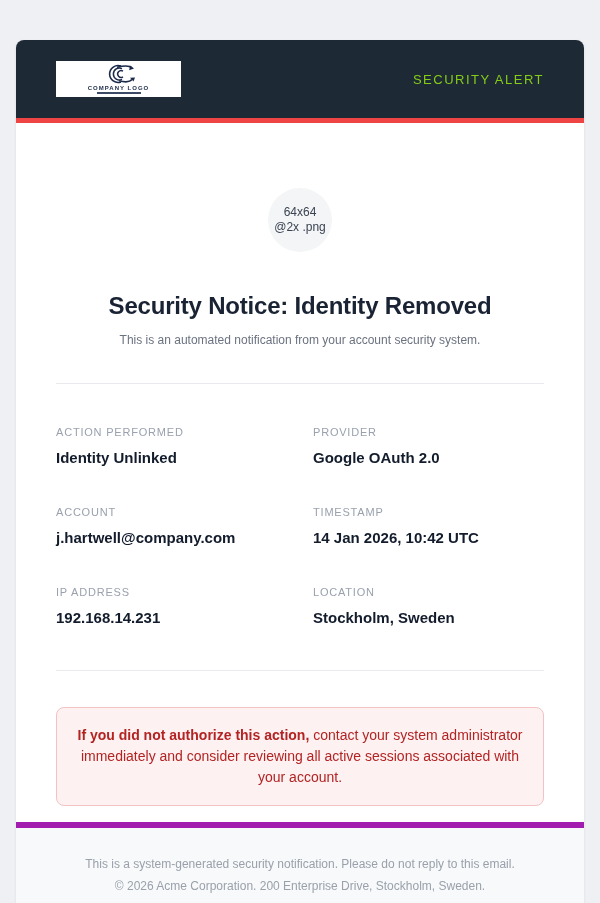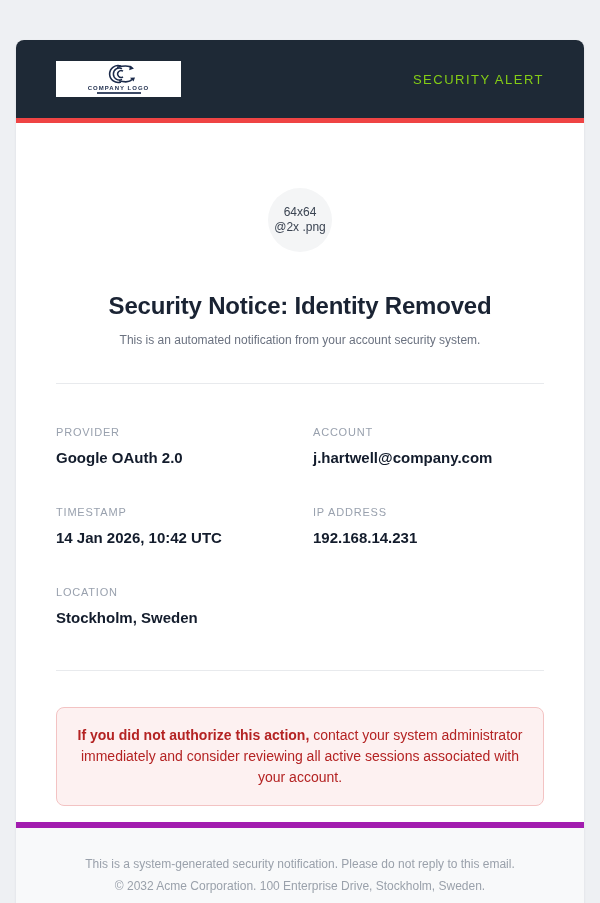--- a/index.html
+++ b/index.html
@@ -175,20 +175,24 @@
       <span>@2x .png</span>
     </div>
 
     <div class="title">Security Notice: Identity Removed</div>
     <div class="subtitle">This is an automated notification from your account security system.</div>
 
     <hr class="divider">
 
     <div class="details-grid">
       <div class="detail-cell">
+        <div class="detail-label">ACTION PERFORMED</div>
+        <div class="detail-value">Identity Unlinked</div>
+      </div>
+      <div class="detail-cell">
         <div class="detail-label">PROVIDER</div>
         <div class="detail-value">Google OAuth 2.0</div>
       </div>
       <div class="detail-cell">
         <div class="detail-label">ACCOUNT</div>
         <div class="detail-value">j.hartwell@company.com</div>
       </div>
       <div class="detail-cell">
         <div class="detail-label">TIMESTAMP</div>
         <div class="detail-value">14 Jan 2026, 10:42 UTC</div>
@@ -206,16 +210,16 @@
     <hr class="divider divider-2">
 
     <div class="warning-box">
       <b>If you did not authorize this action,</b><span> contact your system administrator immediately and consider reviewing all active sessions associated with your account.</span>
     </div>
 
   </div>
 
   <div class="footer">
     <div class="footer-line">This is a system-generated security notification. Please do not reply to this email.</div>
-    <div class="footer-line">© 2032 Acme Corporation. 100 Enterprise Drive, Stockholm, Sweden.</div>
+    <div class="footer-line">© 2026 Acme Corporation. 200 Enterprise Drive, Stockholm, Sweden.</div>
   </div>
 
 </div>
 
 </body></html>

